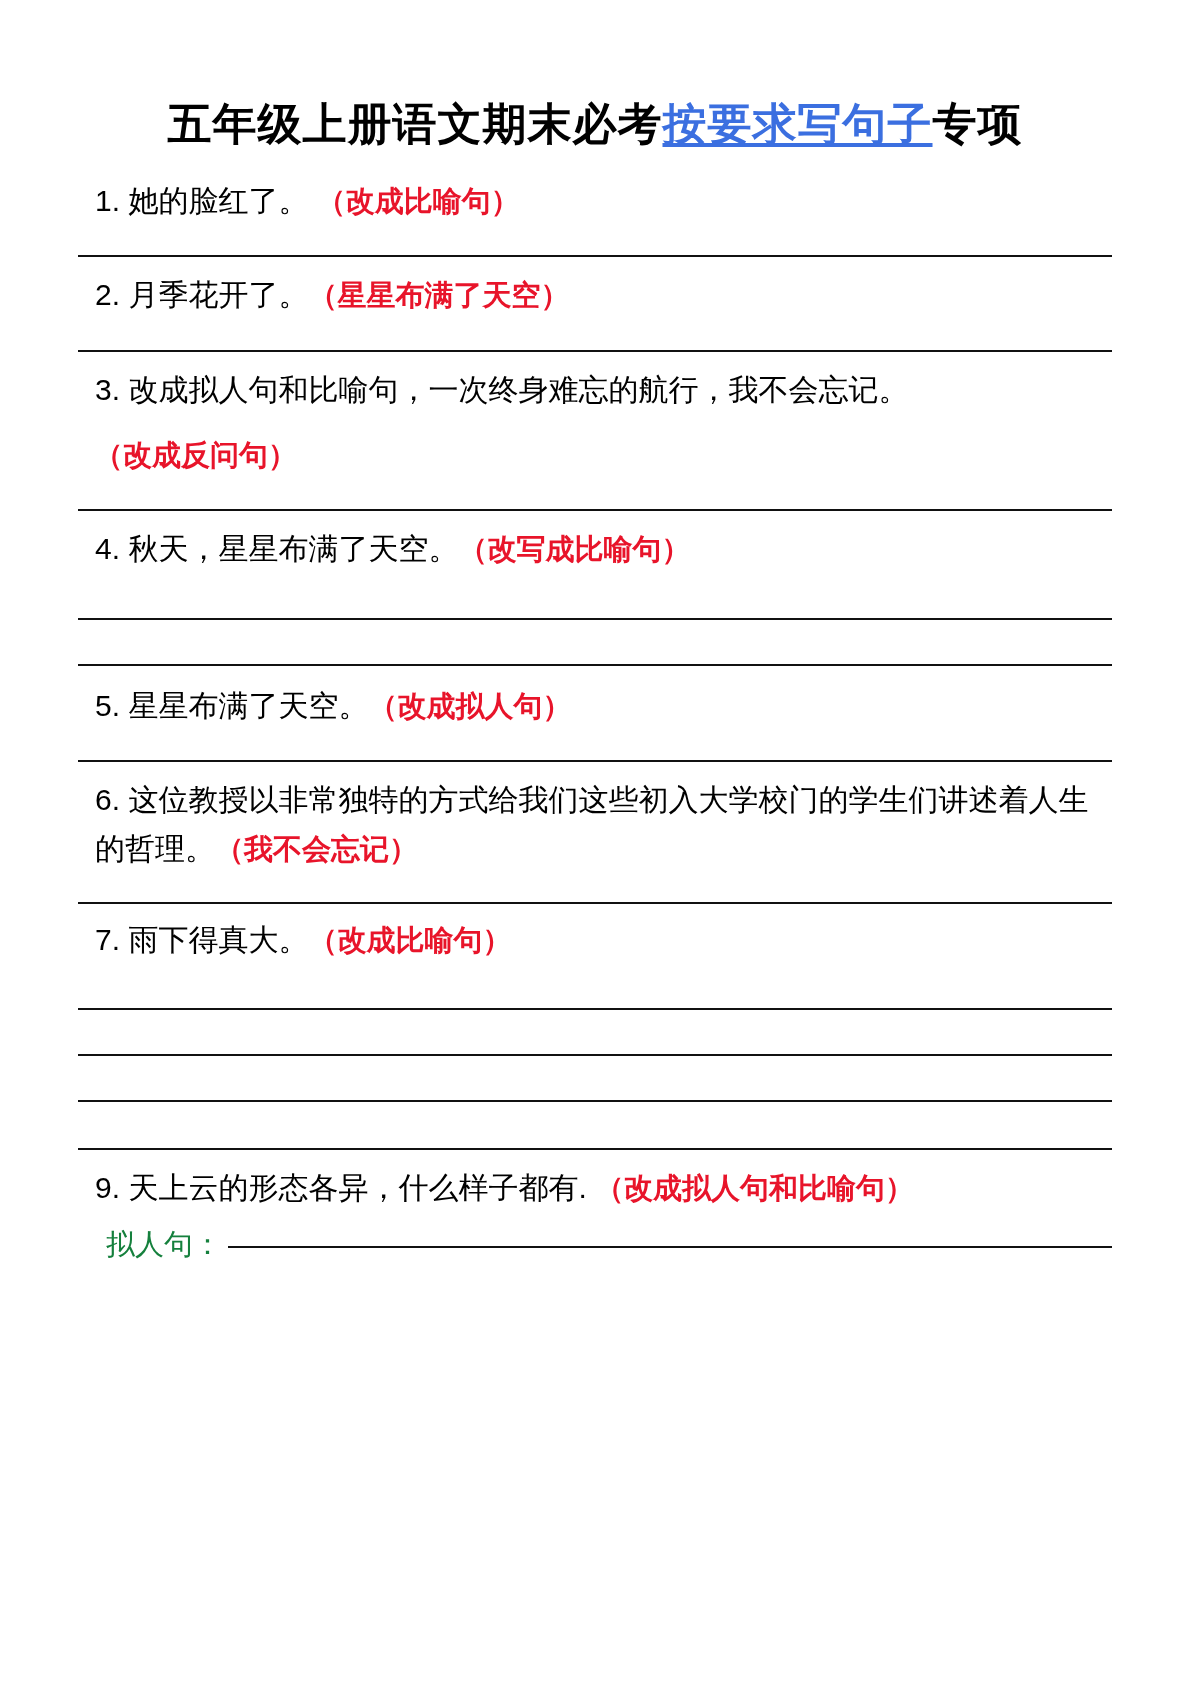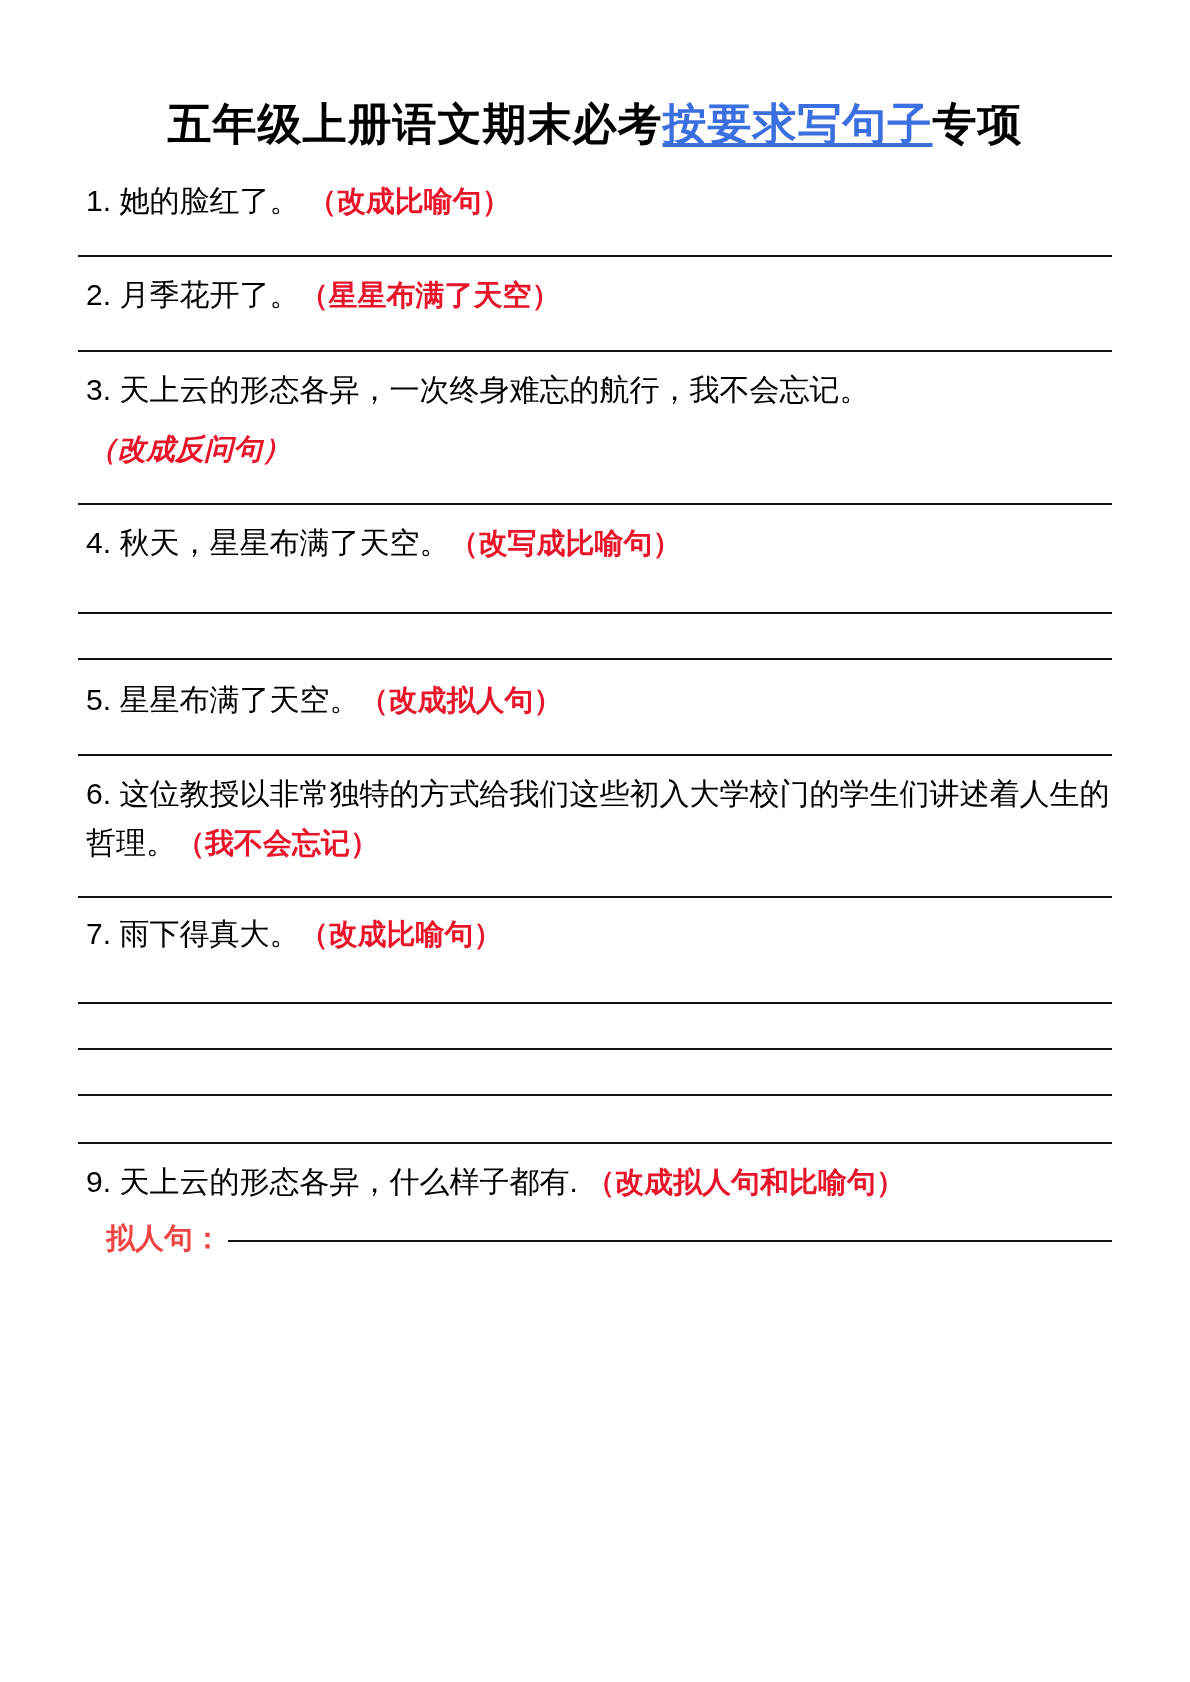--- a/index.html
+++ b/index.html
@@ -34,58 +34,57 @@
     color: #3b6fe0;
     text-decoration: underline;
     text-underline-offset: 4px;
   }
   .item {
     margin: 0 0 6px 0;
   }
   .qline {
     font-size: 30px;
     line-height: 1.62;
-    margin: 0 0 2px 8px;
+    margin: 0 0 2px 17px;
     word-break: break-all;
   }
   .qnum {
     letter-spacing: 0px;
   }
   .tag {
     color: #e8142a;
     font-weight: bold;
     font-size: 29px;
   }
   .tag-line {
     font-size: 30px;
     line-height: 1.62;
-    margin: 10px;
-    font-style: italic;
+    margin: 16px;
   }
   .rule {
     border-bottom: 2px solid #111111;
     height: 0;
     margin: 30px 0 14px 0;
   }
   .rule.tight {
     margin: 28px 0 12px 0;
   }
   .blank-stack .rule {
     margin: 44px 0 0 0;
   }
   .subline {
     font-size: 29px;
     line-height: 1.6;
     margin: 8px 0 0 28px;
     display: flex;
     align-items: baseline;
   }
   .sublabel {
-    color: #ef4444;
-    font-weight: bold;
+    color: #15803d;
+    font-weight: normal;
     white-space: nowrap;
   }
   .subrule {
     flex: 1;
     border-bottom: 2px solid #111111;
     margin-left: 6px;
     position: relative;
     top: -6px;
   }
   .spacer-sm { height: 10px; }
@@ -112,21 +111,21 @@
     <p class="qline">
       <span class="qnum">2.</span>
       <span>月季花开了。</span><span class="tag">（星星布满了天空）</span>
     </p>
     <div class="rule"></div>
   </div>
 
   <div class="item">
     <p class="qline">
       <span class="qnum">3.</span>
-      <span>天上云的形态各异，一次终身难忘的航行，我不会忘记。</span>
+      <span>改成拟人句和比喻句，一次终身难忘的航行，我不会忘记。</span>
     </p>
     <p class="tag-line">
       <span class="tag">（改成反问句）</span>
     </p>
     <div class="rule"></div>
   </div>
 
   <div class="item">
     <p class="qline">
       <span class="qnum">4.</span>

